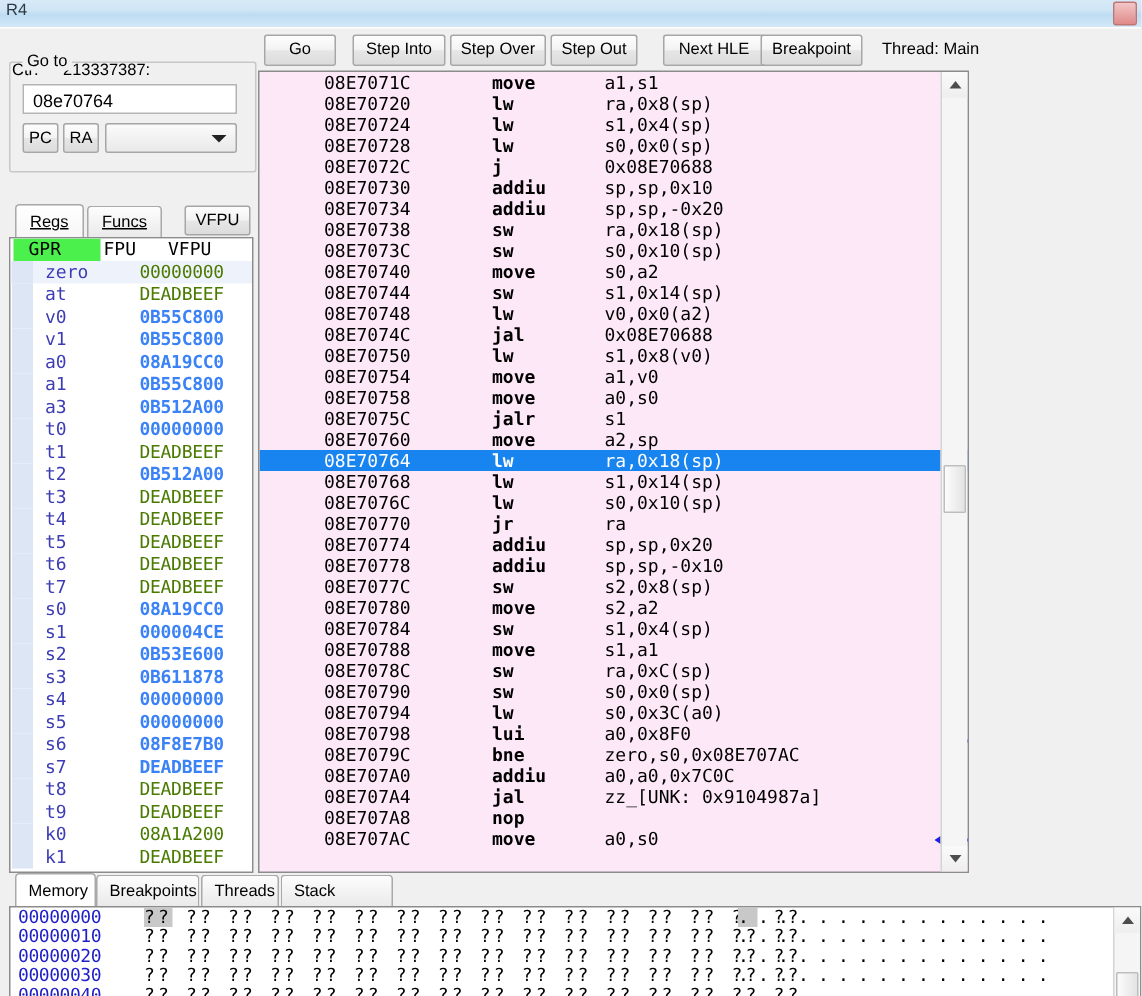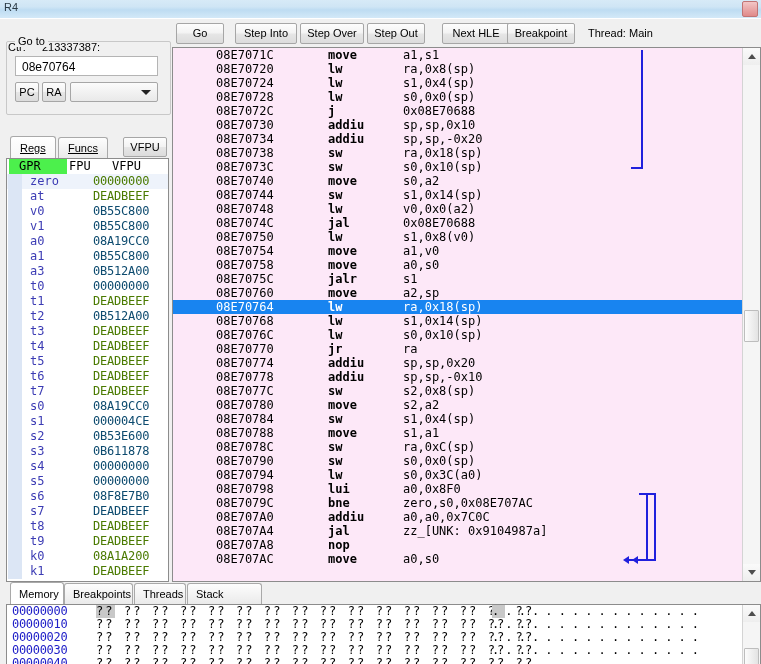--- a/index.html
+++ b/index.html
@@ -116,34 +116,34 @@
     font-family:"DejaVu Sans Mono","Liberation Mono",monospace;font-size:12px;
     color:#3c3cb4;
   }
   .regrow .rval{
     position:absolute;left:86px;top:0;height:15px;line-height:14px;
     font-family:"DejaVu Sans Mono","Liberation Mono",monospace;font-size:12px;
     letter-spacing:-0.2px;
   }
   .regrow.first{background:#eef3fb;}
   .v-same{color:#4a7a00;}
-  .v-chg{color:#0c4a6e;}
+  .v-chg{color:#3b82f6;font-weight:bold;}
 
   
   .toolbar{position:absolute;left:170px;top:2px;width:591px;height:26px;}
   .tb-b{
     position:absolute;top:2px;height:21px;line-height:19px;
   }
   .thread-label{
     position:absolute;top:6px;font-size:11px;color:#000;white-space:nowrap;
   }
 
   
   .disasm{
-    position:absolute;left:172px;top:28px;width:589px;height:535px;
+    position:absolute;left:172px;top:28px;width:474px;height:535px;
     background:#fde8f8;
     border:1px solid #8c8c8c;box-sizing:border-box;
     overflow:hidden;
   }
   .disrow{
     position:relative;height:14px;
     font-family:"DejaVu Sans Mono","Liberation Mono",monospace;
     font-size:12px;color:#000;
   }
   .disrow .addr{position:absolute;left:43px;top:0;line-height:14px;letter-spacing:0px;}

